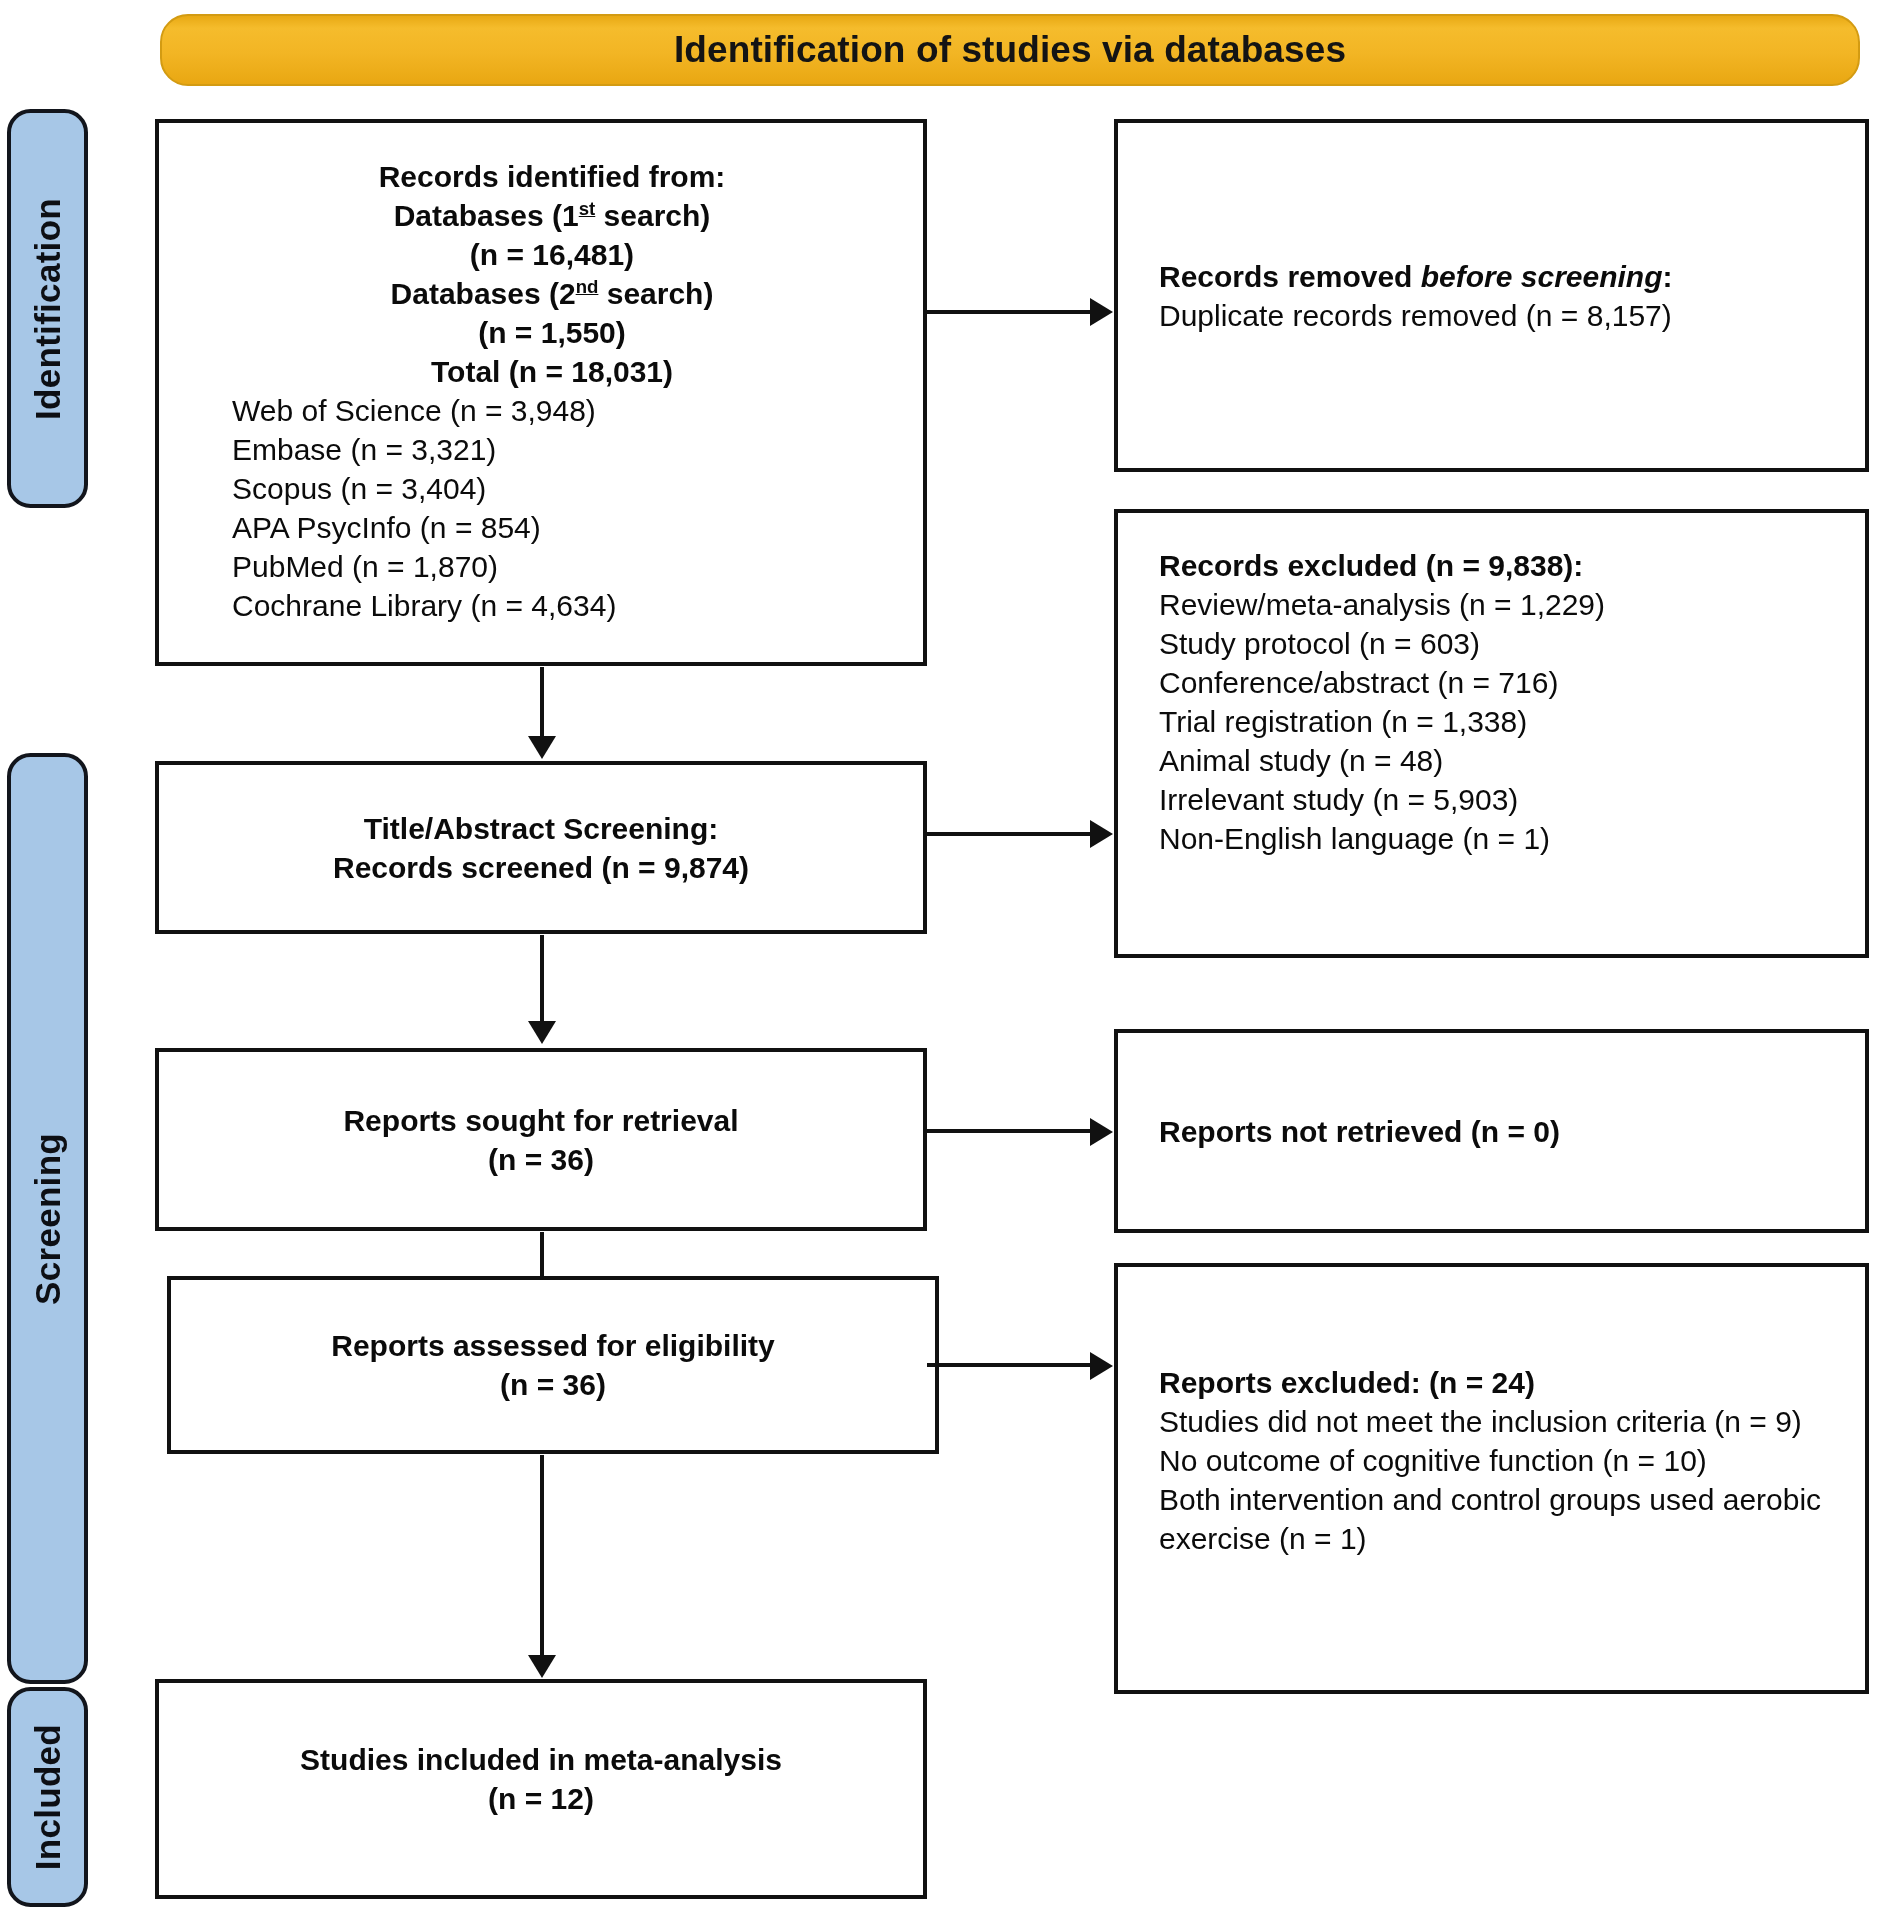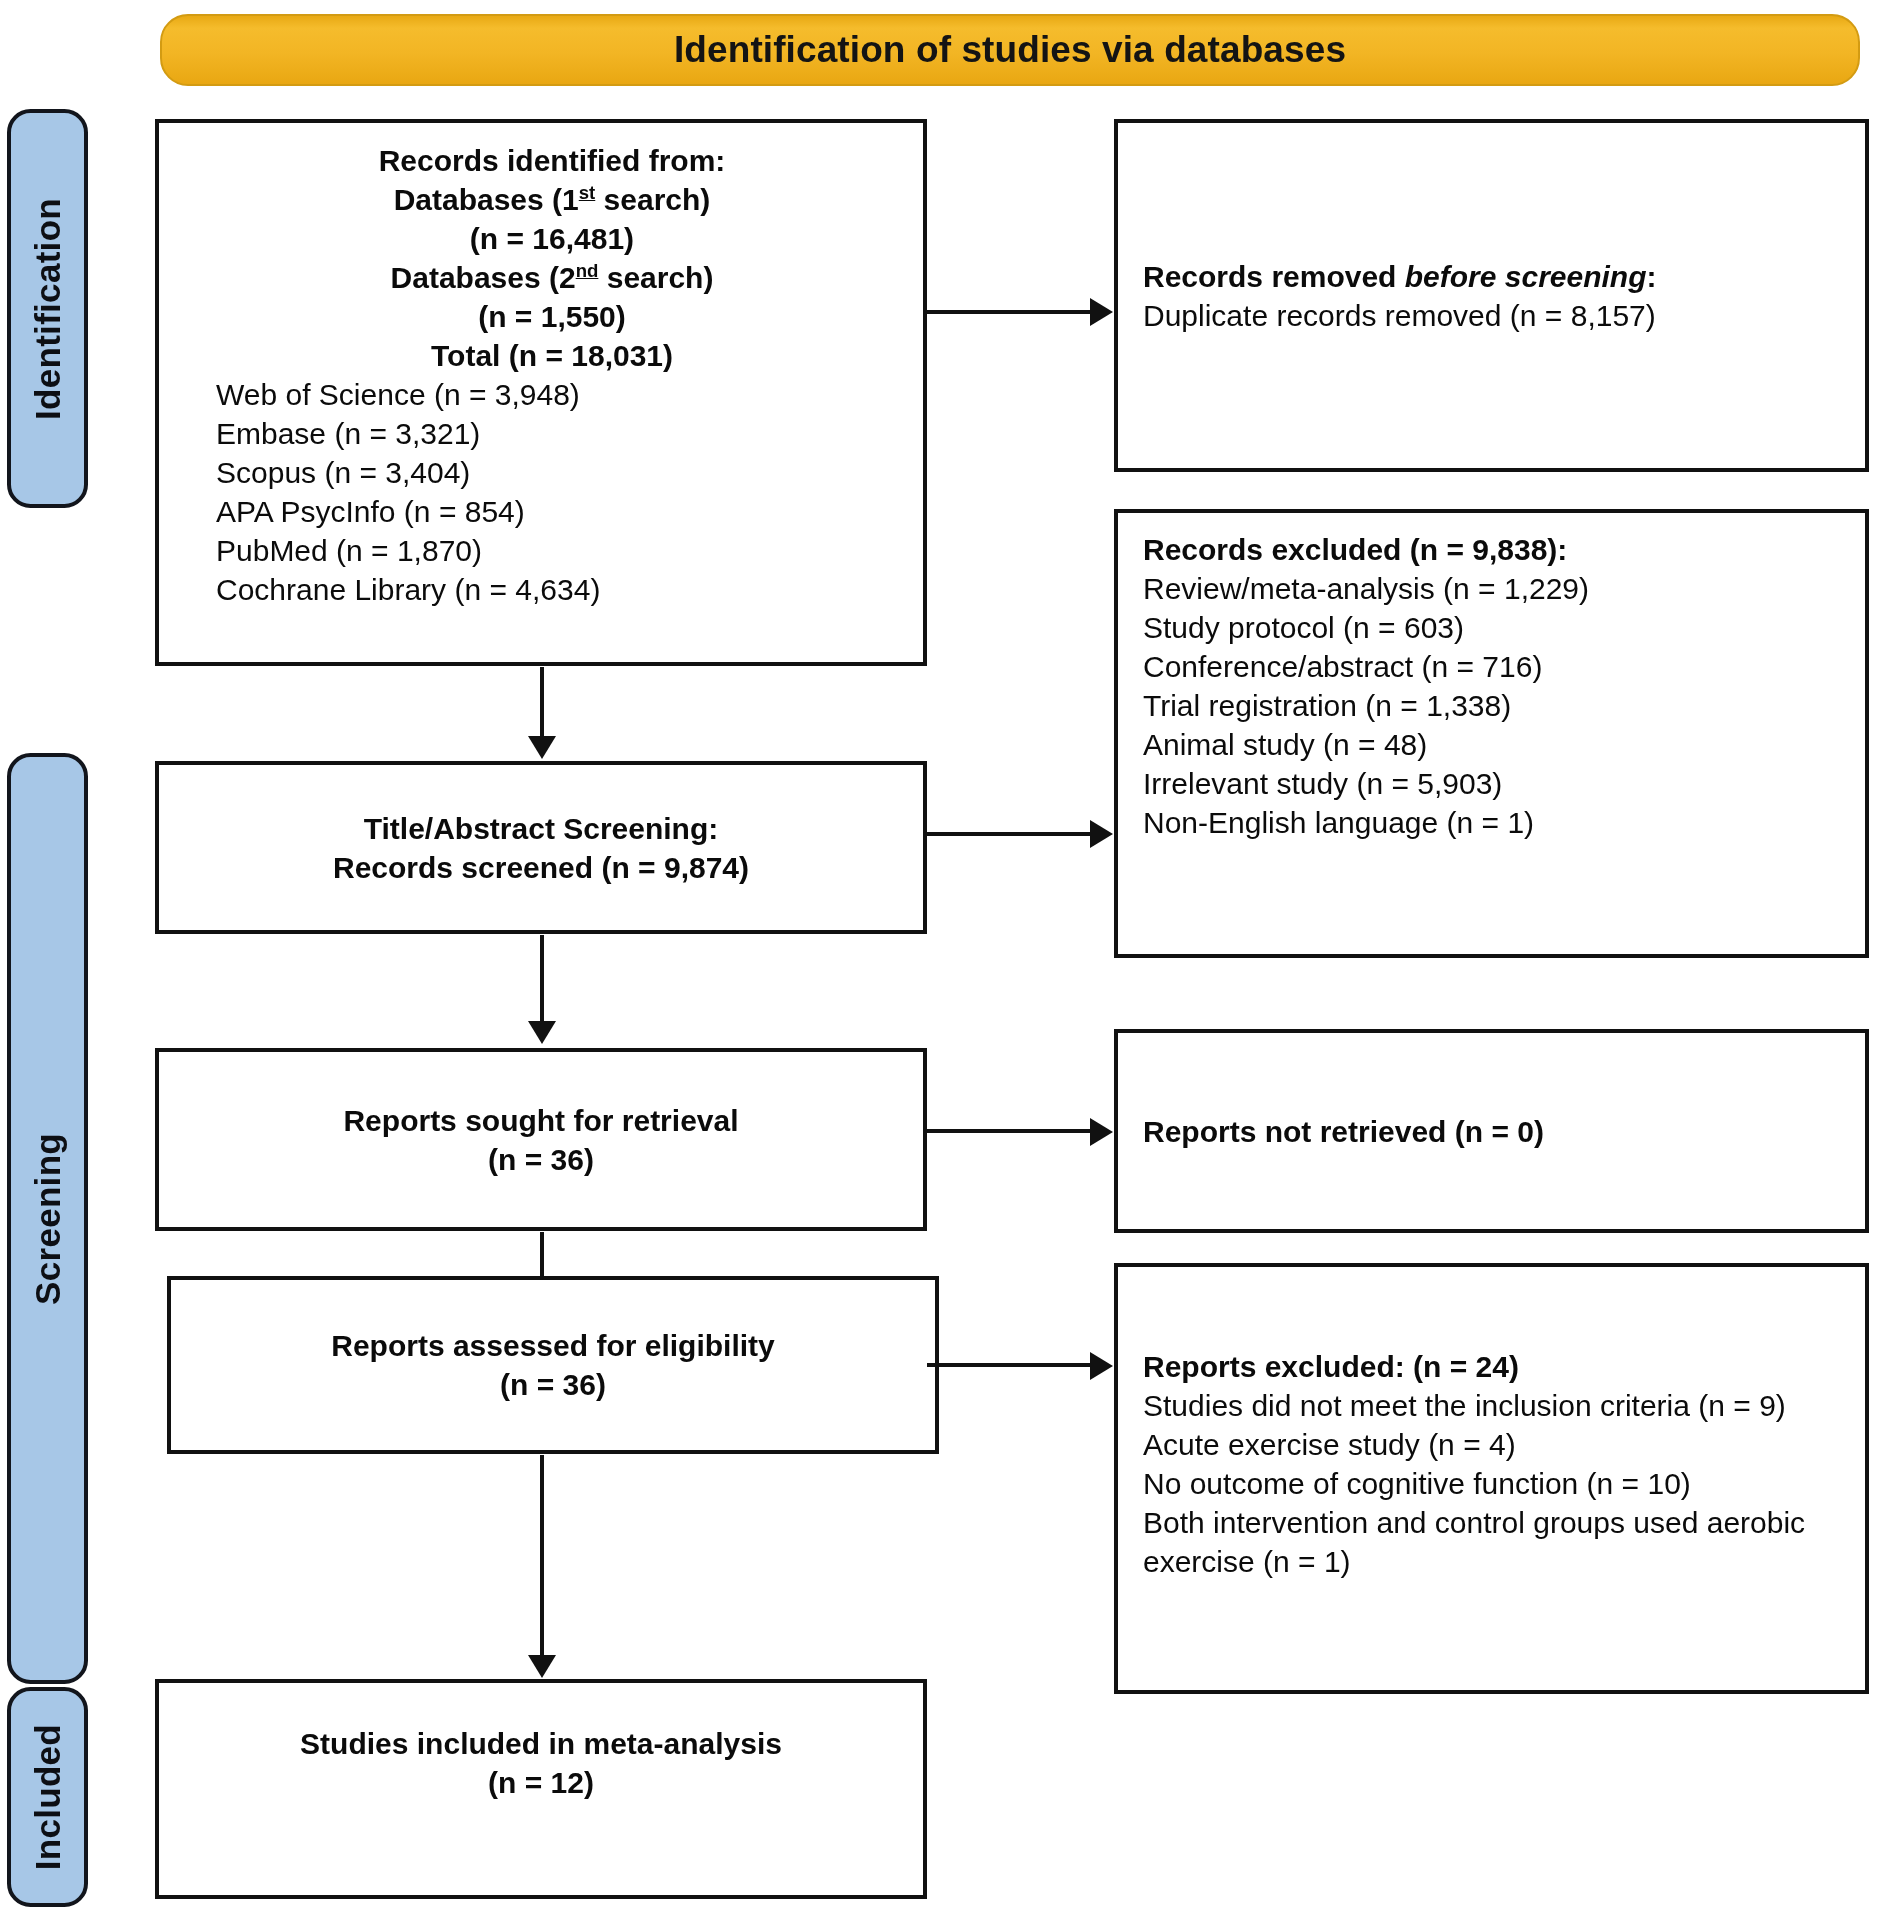--- a/index.html
+++ b/index.html
@@ -61,21 +61,21 @@
     letter-spacing: 0.3px;
     white-space: nowrap;
   }
 
   
   .flow-box {
     position: absolute;
     background: #ffffff;
     border: 4.1px solid #111111;
     box-sizing: border-box;
-    padding: 0;
+    padding: 16px;
   }
   .box-inner {
     width: 100%;
     height: 100%;
     box-sizing: border-box;
     display: flex;
     flex-direction: column;
   }
   .box-inner.center-v { justify-content: center; }
   .box-inner.top-v    { justify-content: flex-start; }
@@ -218,21 +218,20 @@
     <div class="box-inner center-v" style="padding:0 28px;">
       <div class="line bold center">Reports assessed for eligibility</div>
       <div class="line bold center">(n = 36)</div>
     </div>
   </div>
 
   <div class="flow-box" style="left:1114px; top:1263px; width:755px; height:431px;">
     <div class="box-inner top-v" style="padding:80px 16.6px 0 25px;">
       <div class="line bold left">Reports excluded: (n = 24)</div>
       <div class="line left">Studies did not meet the inclusion criteria (n = 9)</div>
-      <div class="line left">Acute exercise study (n = 4)</div>
       <div class="line left">No outcome of cognitive function (n = 10)</div>
       <div class="line left">Both intervention and control groups used aerobic exercise (n = 1)</div>
     </div>
   </div>
 
   <div class="hline" style="left:927px; top:1363px; width:163px;"></div>
   <div class="arrow-right" style="left:1090px; top:1352px;"></div>
 
   <div class="vline" style="left:540px; top:1455px; width:3.5px; height:200px;"></div>
   <div class="arrow-down" style="left:528px; top:1655px;"></div>

